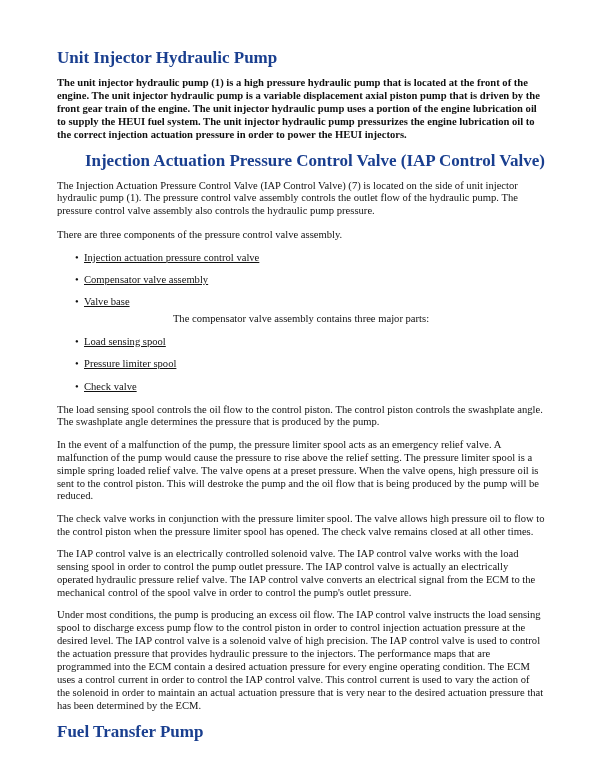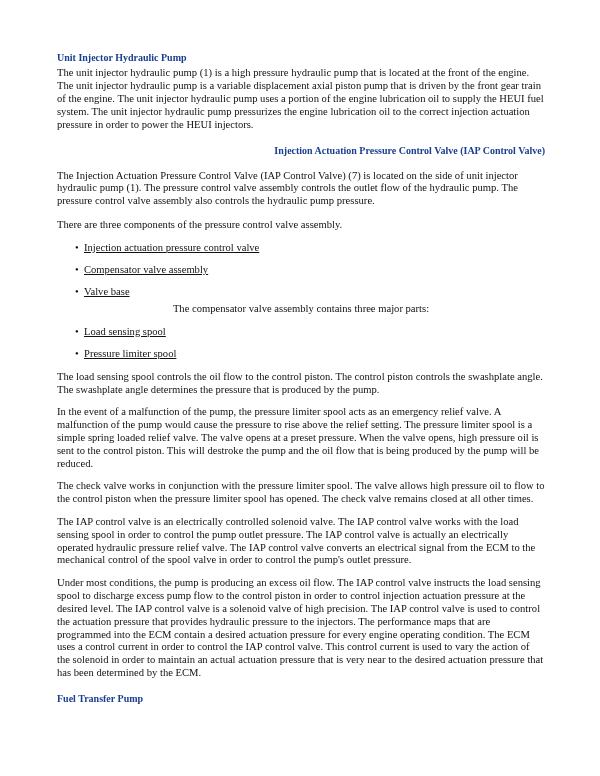--- a/index.html
+++ b/index.html
@@ -4,25 +4,25 @@
 <style>
   html, body { margin: 0; padding: 0; background: #ffffff; }
   body { width: 600px; height: 776px; overflow: hidden; position: relative; }
   .page {
     position: absolute; left: 57px; top: 50px; width: 488px;
     font-family: "Liberation Serif", serif; color: #111;
     font-size: 10.6px; line-height: 12.9px;
   }
   h2 {
     font-family: "Liberation Serif", serif; font-weight: bold;
-    color: #1a3f8f; font-size: 10px; line-height: 16px; margin: 0;
+    color: #1a3f8f; font-size: 17px; line-height: 16px; margin: 0;
   }
   p { margin: 0; }
   #h1 { margin-top: 0; }
-  #p1 { margin-top: 1px; }
+  #p1 { margin-top: 11px; font-weight: bold; }
   #h2 { margin-top: 11px; text-align: right; }
   #p2 { margin-top: 11px; }
   #p3 { margin-top: 11px; }
   ul { list-style: none; margin: 0; padding: 0 0 0 18px; text-decoration: underline; }
   ul li { position: relative; padding-left: 9px; margin-top: 9.5px; }
   ul li::before { content: "\2022"; position: absolute; left: 0; top: 0; }
   #list1 { margin-top: 1px; }
   #p4 { margin-top: 4px; text-align: center; }
   #list2 { margin-top: 5px; }
   #p5 { margin-top: 10px; }
@@ -41,20 +41,21 @@
   <p id="p3">There are three components of the pressure control valve assembly.</p>
   <ul id="list1">
     <li>Injection actuation pressure control valve</li>
     <li>Compensator valve assembly</li>
     <li>Valve base</li>
   </ul>
   <p id="p4">The compensator valve assembly contains three major parts:</p>
   <ul id="list2">
     <li>Load sensing spool</li>
     <li>Pressure limiter spool</li>
+    <li>Check valve</li>
   </ul>
   <p id="p5">The load sensing spool controls the oil flow to the control piston. The control piston controls the swashplate angle. The swashplate angle determines the pressure that is produced by the pump.</p>
   <p id="p6">In the event of a malfunction of the pump, the pressure limiter spool acts as an emergency relief valve. A malfunction of the pump would cause the pressure to rise above the relief setting. The pressure limiter spool is a simple spring loaded relief valve. The valve opens at a preset pressure. When the valve opens, high pressure oil is sent to the control piston. This will destroke the pump and the oil flow that is being produced by the pump will be reduced.</p>
   <p id="p7">The check valve works in conjunction with the pressure limiter spool. The valve allows high pressure oil to flow to the control piston when the pressure limiter spool has opened. The check valve remains closed at all other times.</p>
   <p id="p8">The IAP control valve is an electrically controlled solenoid valve. The IAP control valve works with the load sensing spool in order to control the pump outlet pressure. The IAP control valve is actually an electrically operated hydraulic pressure relief valve. The IAP control valve converts an electrical signal from the ECM to the mechanical control of the spool valve in order to control the pump's outlet pressure.</p>
   <p id="p9">Under most conditions, the pump is producing an excess oil flow. The IAP control valve instructs the load sensing spool to discharge excess pump flow to the control piston in order to control injection actuation pressure at the desired level. The IAP control valve is a solenoid valve of high precision. The IAP control valve is used to control the actuation pressure that provides hydraulic pressure to the injectors. The performance maps that are programmed into the ECM contain a desired actuation pressure for every engine operating condition. The ECM uses a control current in order to control the IAP control valve. This control current is used to vary the action of the solenoid in order to maintain an actual actuation pressure that is very near to the desired actuation pressure that has been determined by the ECM.</p>
 
   <h2 id="h3">Fuel Transfer Pump</h2>
 </div>
 

